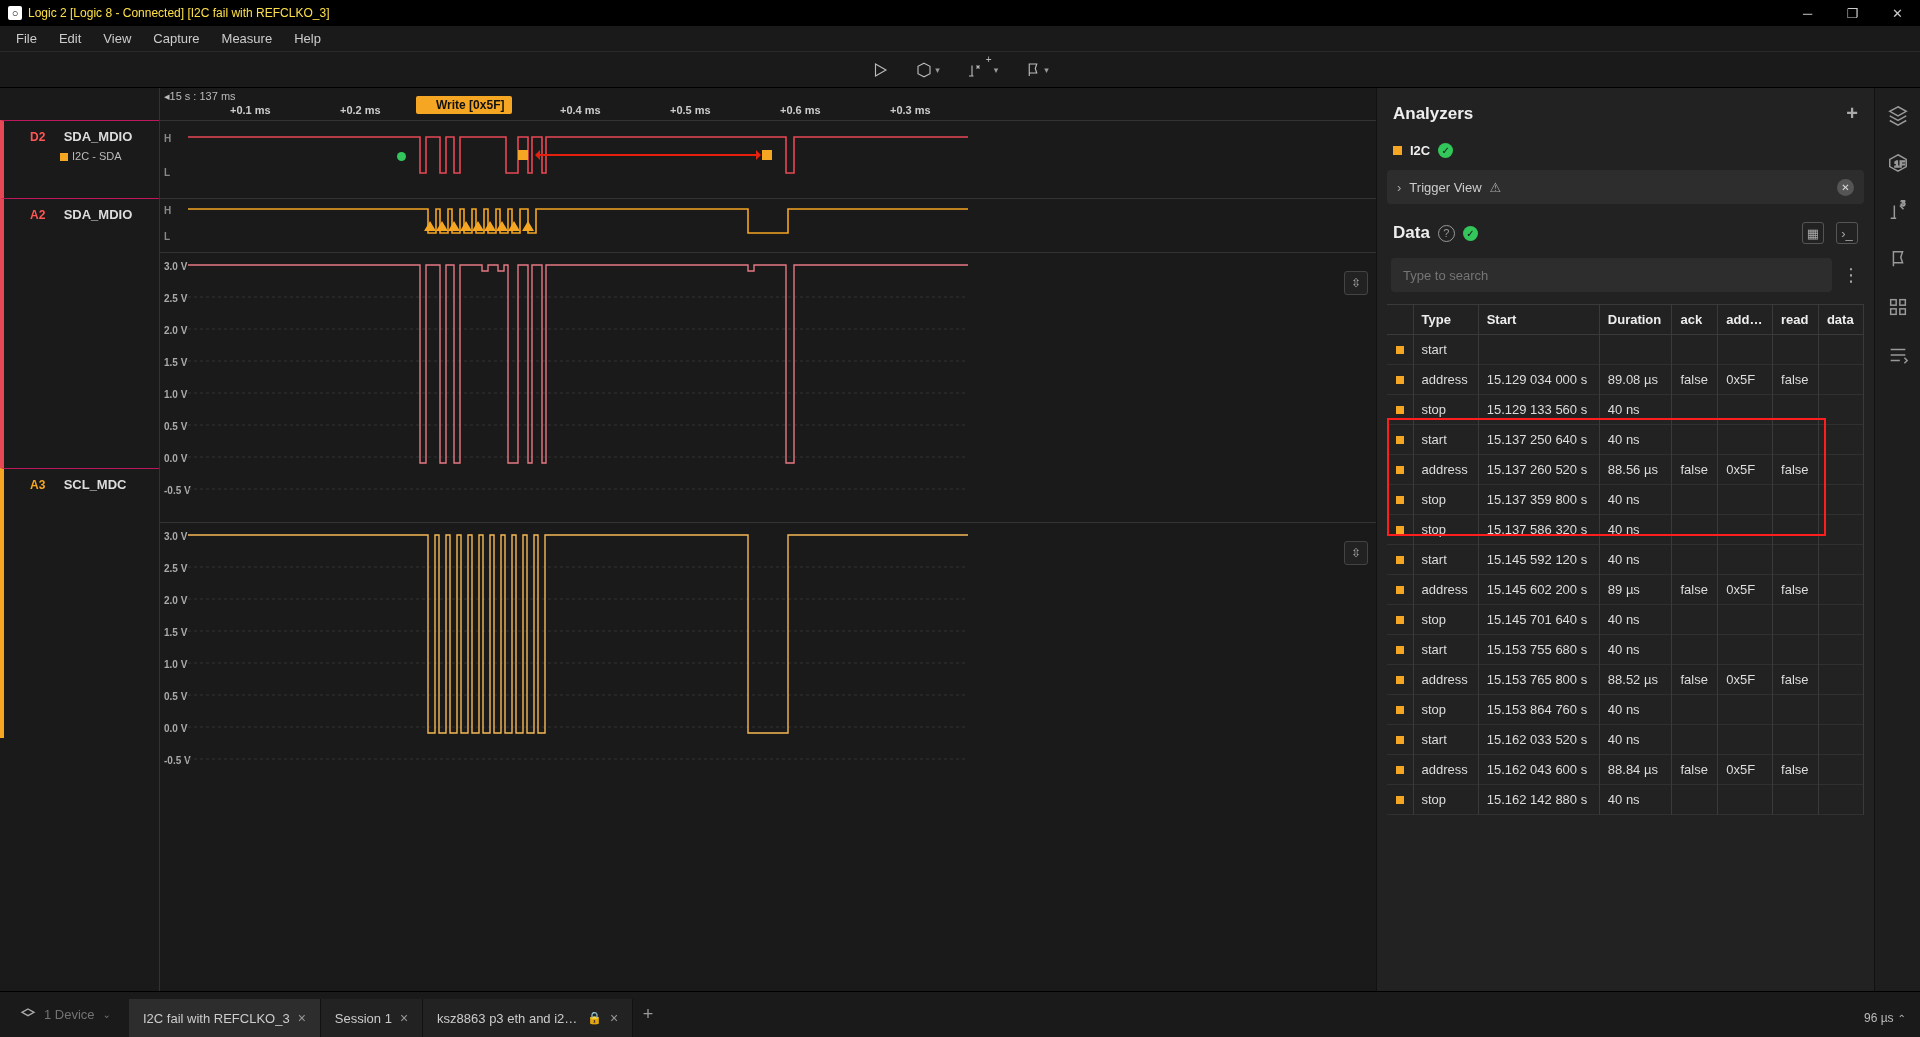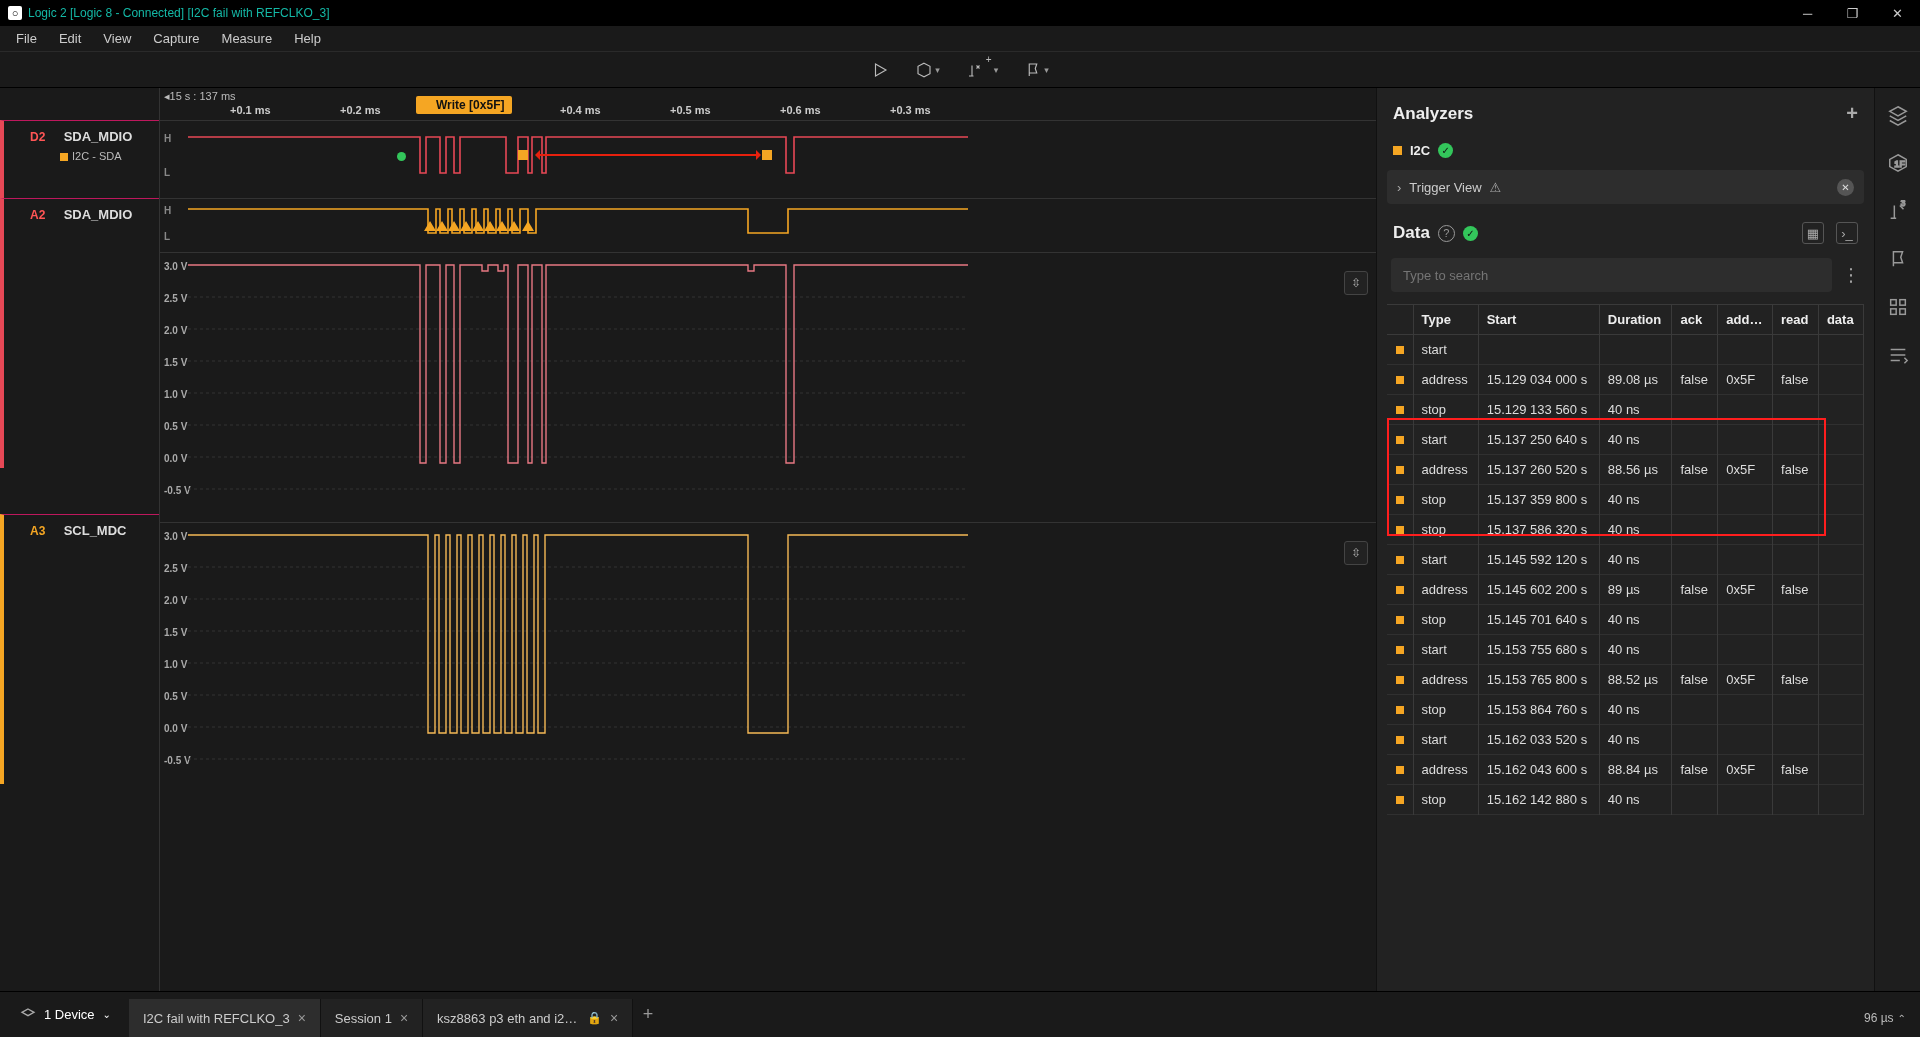--- a/index.html
+++ b/index.html
@@ -1,20 +1,20 @@
 <!DOCTYPE html>
 <html><head>
   <meta charset="utf-8">
   <style>
     * { margin:0; padding:0; box-sizing:border-box; }
     body { font-family: "Segoe UI", Arial, sans-serif; font-size:13px; background:#1a1a1a; color:#d0d0d0; width:1920px; height:1037px; overflow:hidden; position:relative; }
     
     .titlebar { height:26px; background:#000; display:flex; align-items:center; padding-left:8px; }
     .titlebar .app-icon { width:14px; height:14px; background:#fff; border-radius:2px; margin-right:6px; display:flex; align-items:center; justify-content:center; color:#000; font-weight:bold; font-size:11px;}
-    .titlebar .title { color:#14b8a6; font-size:12px;text-align:center; }
+    .titlebar .title { color:#fde047; font-size:12px;text-align:center; }
     .titlebar .wbtns { margin-left:auto; display:flex; }
     .titlebar .wbtn { width:45px; height:26px; display:flex; align-items:center; justify-content:center; color:#ccc; }
     
     .menubar { height:26px; background:#1a1a1a; display:flex; align-items:center; padding-left:6px; gap:2px; border-bottom:1px solid #2a2a2a; }
     .menubar span { padding:3px 10px; color:#ccc; cursor:pointer; }
     
     .toolbar { height:36px; background:#1a1a1a; display:flex; align-items:center; justify-content:center; gap:26px; border-bottom:1px solid #000; }
     .toolbar .play svg { width:18px; height:18px; fill:#29c0ff; }
     .toolbar .icn { display:flex; align-items:center; gap:2px; color:#bbb; cursor:pointer; }
     .toolbar .icn svg { width:18px; height:18px; stroke:#bbb; fill:none; stroke-width:1.5; }
@@ -25,21 +25,21 @@
     .waves  { flex:1 1 auto; background:#1a1a1a; position:relative; overflow:hidden; }
     .rpanel { flex:0 0 498px; background:#222; border-left:1px solid #111; display:flex; flex-direction:column; }
     .sidebar{ flex:0 0 46px; background:#1e1e1e; border-left:1px solid #111; display:flex; flex-direction:column; align-items:center; gap:26px; padding-top:16px;}
     .sidebar .sicn { color:#999; cursor:pointer; width:22px; height:22px; display:flex; align-items:center; justify-content:center;}
     .sidebar svg { width:22px; height:22px; stroke:#999; fill:none; stroke-width:1.6;}
     
     .chrow { border-top:1px solid #be185d; padding:8px 26px; }
     .chrow.d2 { height:78px; }
     .chrow.d3 { height:54px; border-left:4px solid #f5a623;}
     .chrow.a2 { height:270px; }
-    .chrow.a3 { height:270px;margin-top:46px; }
+    .chrow.a3 { height:270px; }
     .chrow .id { color:#f55; font-size:12px; font-weight:600; display:inline-block; width:30px; }
     .chrow.d3 .id, .chrow.a3 .id { color:#f5a623; }
     .chrow .nm { color:#ddd; font-weight:600; }
     .chrow .sub { margin-top:6px; margin-left:30px; font-size:11px; color:#bbb; }
     .chrow .sq { display:inline-block; width:8px; height:8px; background:#f5a623; margin-right:4px; vertical-align:middle;}
     .d2 { border-left:4px solid #e74856; }
     .a2 { border-left:4px solid #e74856; }
     .a3 { border-left:4px solid #f5a623; }
     
     .waves .row { border-top:1px solid #333; position:relative; }
@@ -83,21 +83,21 @@
     table { width:100%; border-collapse:collapse; }
     th, td { text-align:left; padding:7px 8px; border-right:1px solid #3a3a3a; font-size:13px; white-space:nowrap;}
     th { background:#222; color:#eee; font-weight:600; border-top:1px solid #3a3a3a; border-bottom:1px solid #3a3a3a;}
     td { color:#ddd; }
     tr { border-bottom:1px solid #303030;}
     td.sq { width:26px; text-align:center;}
     td.sq span{ display:inline-block;width:8px;height:8px;background:#f5a623;}
     .hlrows{ position:absolute; border:2px solid #ff1e1e; pointer-events:none;}
     
     .bottom { position:absolute; bottom:0; left:0; right:0; height:46px; background:#1a1a1a; border-top:1px solid #000; display:flex; align-items:center; padding-left:10px;}
-    .devbtn{ display:flex; align-items:center; gap:8px; color:#ffffff; cursor:pointer; padding:6px 10px;}
+    .devbtn{ display:flex; align-items:center; gap:8px; color:#737373; cursor:pointer; padding:6px 10px;}
     .devbtn svg{width:16px;height:16px;stroke:#aaa;fill:none;stroke-width:2;}
     .devbtn .chv{ font-size:10px;}
     .tabs{ display:flex; margin-left:8px; height:100%; align-items:flex-end; gap:0;}
     .tab{ height:38px; display:flex; align-items:center; padding:0 14px; background:#222; color:#ccc; gap:8px; border-right:1px solid #111; cursor:pointer; max-width:210px;}
     .tab.active{ background:#2d2d2d; }
     .tab .x{ font-size:14px; color:#999; }
     .tab .lock{ font-size:12px; color:#aaa;}
     .tab .lbl{ overflow:hidden; text-overflow:ellipsis; white-space:nowrap;}
     .newtab{ width:30px; height:38px; display:flex; align-items:center; justify-content:center; color:#999; font-size:18px; cursor:pointer;}
     .zoom { position:absolute; right:14px; bottom:12px; color:#bbb; font-size:12px;}

